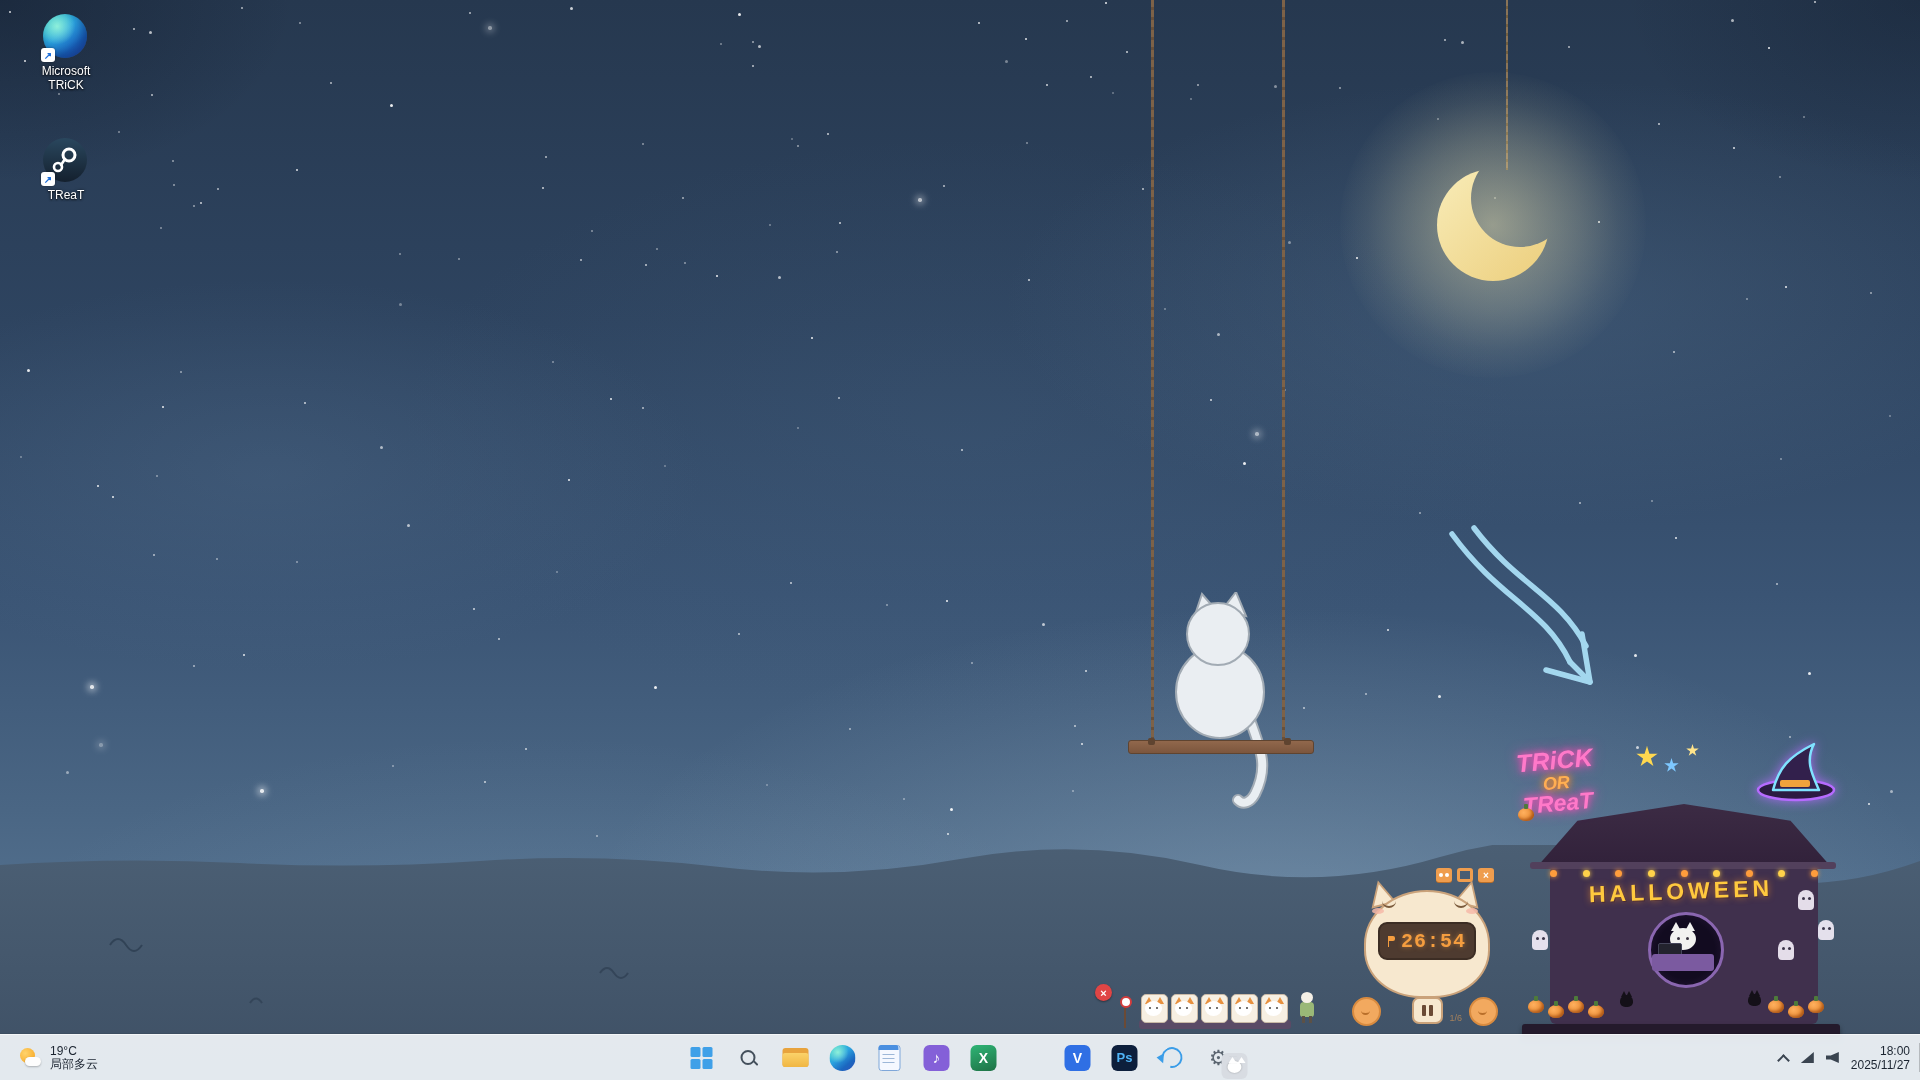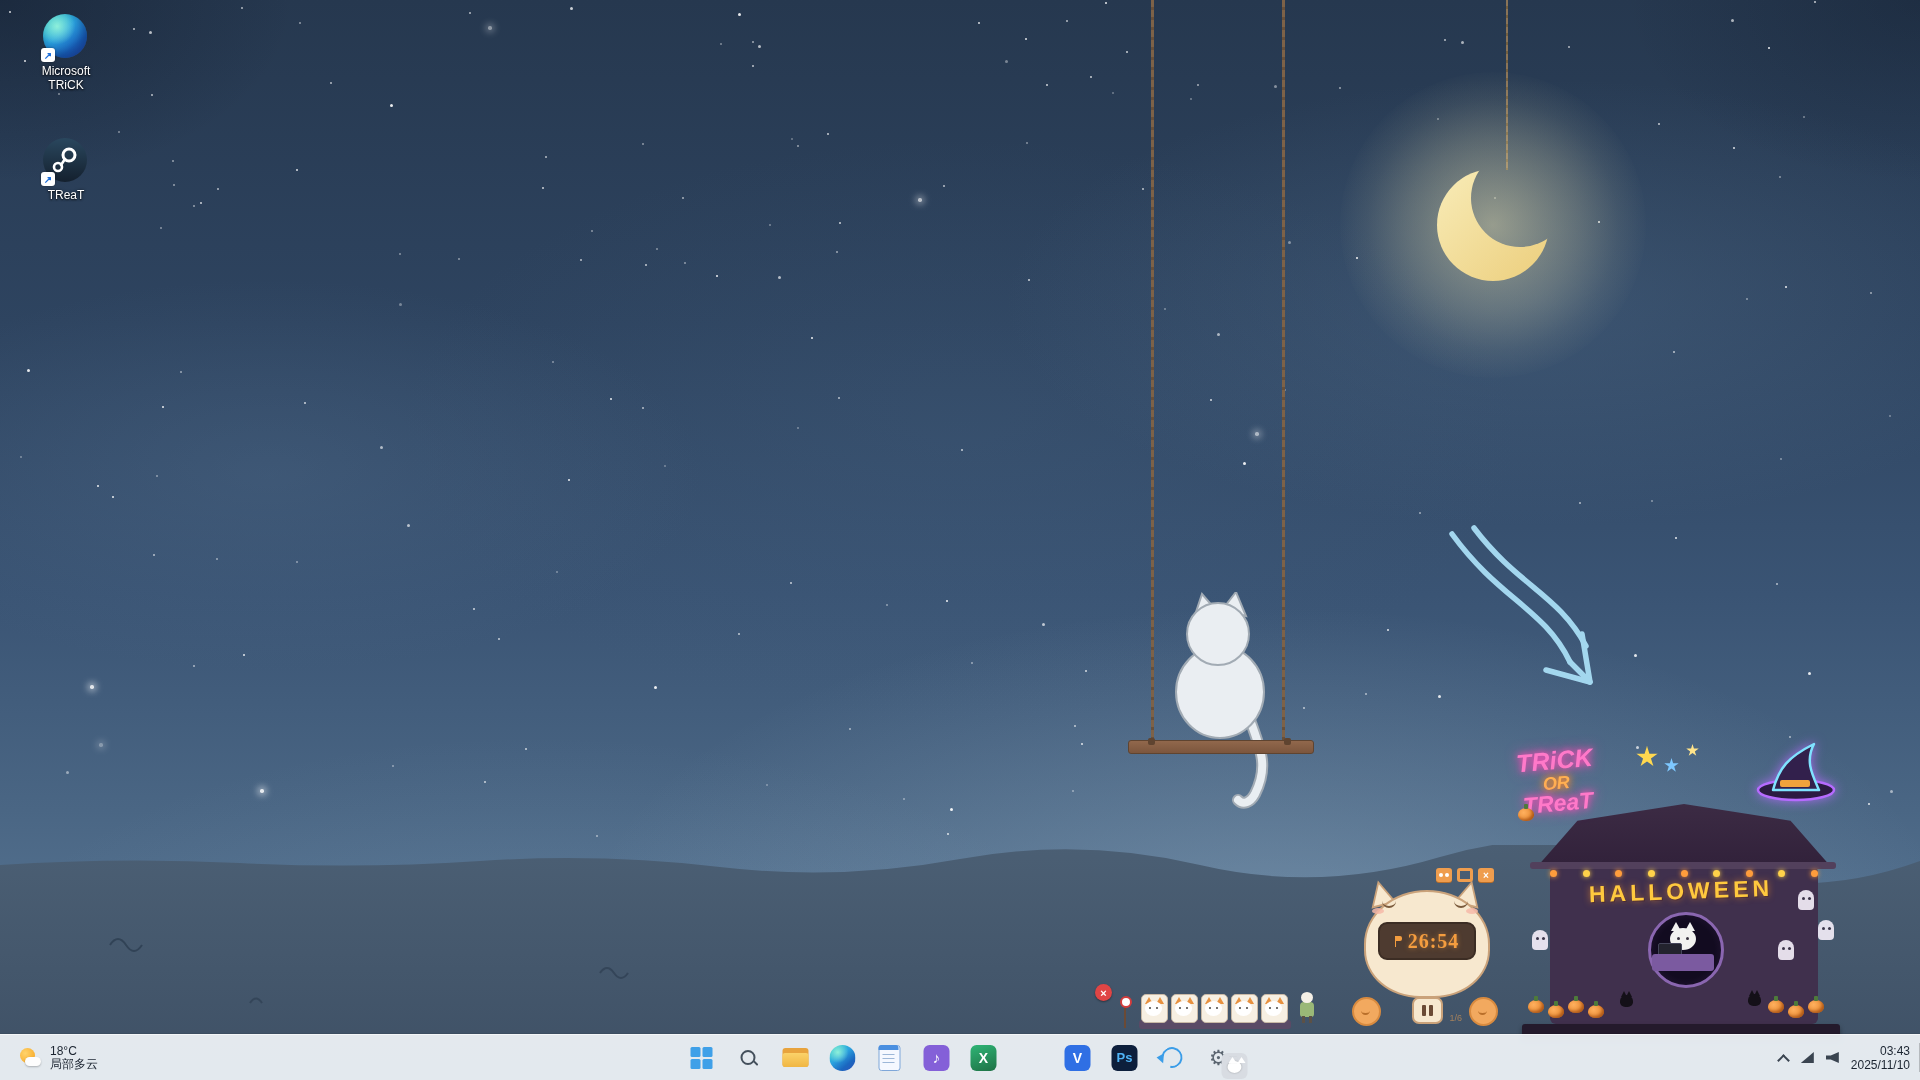--- a/index.html
+++ b/index.html
@@ -128,21 +128,21 @@
   .cear.l{left:18px;transform:rotate(-14deg);} .cear.r{right:18px;transform:rotate(14deg);}
   .ceye{position:absolute;top:30px;width:14px;height:8px;border-bottom:2.5px solid #7a5a3c;border-radius:0 0 12px 12px;z-index:6;}
   .ceye.l{left:32px;} .ceye.r{right:32px;}
   .cblush{position:absolute;top:40px;width:12px;height:6px;background:#f6b8a8;border-radius:50%;opacity:.85;z-index:6;}
   .cblush.l{left:22px;} .cblush.r{right:22px;}
   .cdisp{position:absolute;left:28px;top:54px;width:94px;height:34px;background:#4e3b30;border:2px solid #3c2d24;
     border-radius:9px;display:flex;align-items:center;justify-content:center;gap:5px;z-index:7;}
   .cflag{width:8px;height:11px;position:relative;}
   .cflag::before{content:'';position:absolute;left:0;top:0;width:1.5px;height:11px;background:#f49d3f;}
   .cflag::after{content:'';position:absolute;left:1.5px;top:0;width:6px;height:5px;background:#f49d3f;border-radius:0 2px 2px 0;}
-  .ctime{font-family:Liberation Serif, serif;font-weight:bold;font-size:20px;color:#f49d3f;
+  .ctime{font-family:Liberation Mono, monospace;font-weight:bold;font-size:20px;color:#f49d3f;
     letter-spacing:1px;text-shadow:0 0 5px rgba(244,157,63,.55);}
   .paw{position:absolute;bottom:10px;width:25px;height:25px;border-radius:50%;background:#f2a95f;
     border:2px solid #d98b3f;z-index:8;cursor:pointer;}
   .paw::before{content:'';position:absolute;left:7px;top:8px;width:9px;height:6px;
     border-bottom:2px solid #b96f2a;border-radius:0 0 8px 8px;}
   .paw.l{left:2px;} .paw.r{right:2px;}
   .pausebtn{position:absolute;left:62px;bottom:12px;width:27px;height:23px;background:#f7e8cf;
     border:2px solid #caa27a;border-radius:7px;display:flex;align-items:center;justify-content:center;gap:3px;z-index:9;cursor:pointer;}
   .pausebtn i{width:4px;height:11px;background:#6b4a35;border-radius:1px;}
   .ccount{position:absolute;right:38px;bottom:13px;font-size:9px;color:#a3805c;z-index:9;}
@@ -586,21 +586,21 @@
     <span class="pb"></span>
       <span class="ph"></span>
       <span class="pl"></span>
   </div>
 </div>
 
 <div class="tb">
   <div class="weather">
     <div class="wsun"></div>
     <div class="wtxt">
-      <span>18°C</span>
+      <span>19°C</span>
       <span>局部多云</span>
     </div>
   </div>
 
   <div class="centericons">
     <div class="tbi" title="start">
       <div class="win">
           <i></i>
           <i></i>
           <i></i>
@@ -640,18 +640,18 @@
     <div class="tbi" title="settings">
       <div class="gear">⚙</div>
     </div>
   </div>
 
   <div class="tray">
     <div class="chev"></div>
     <div class="neticon"></div>
     <div class="volicon"></div>
     <div class="clockblk">
-      <span>03:43</span>
-      <span>2025/11/10</span>
+      <span>18:00</span>
+      <span>2025/11/27</span>
     </div>
   </div>
   <div class="showdesk"></div>
 </div>
 
 </body></html>

